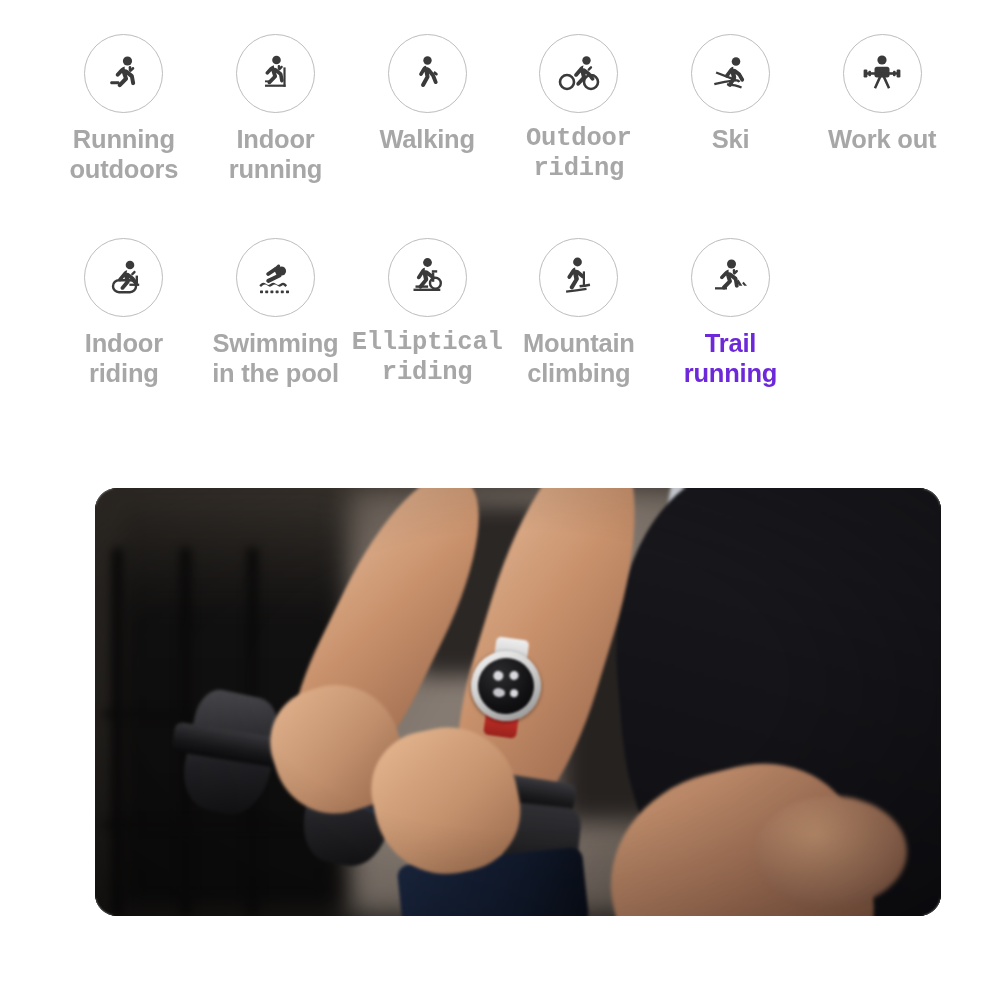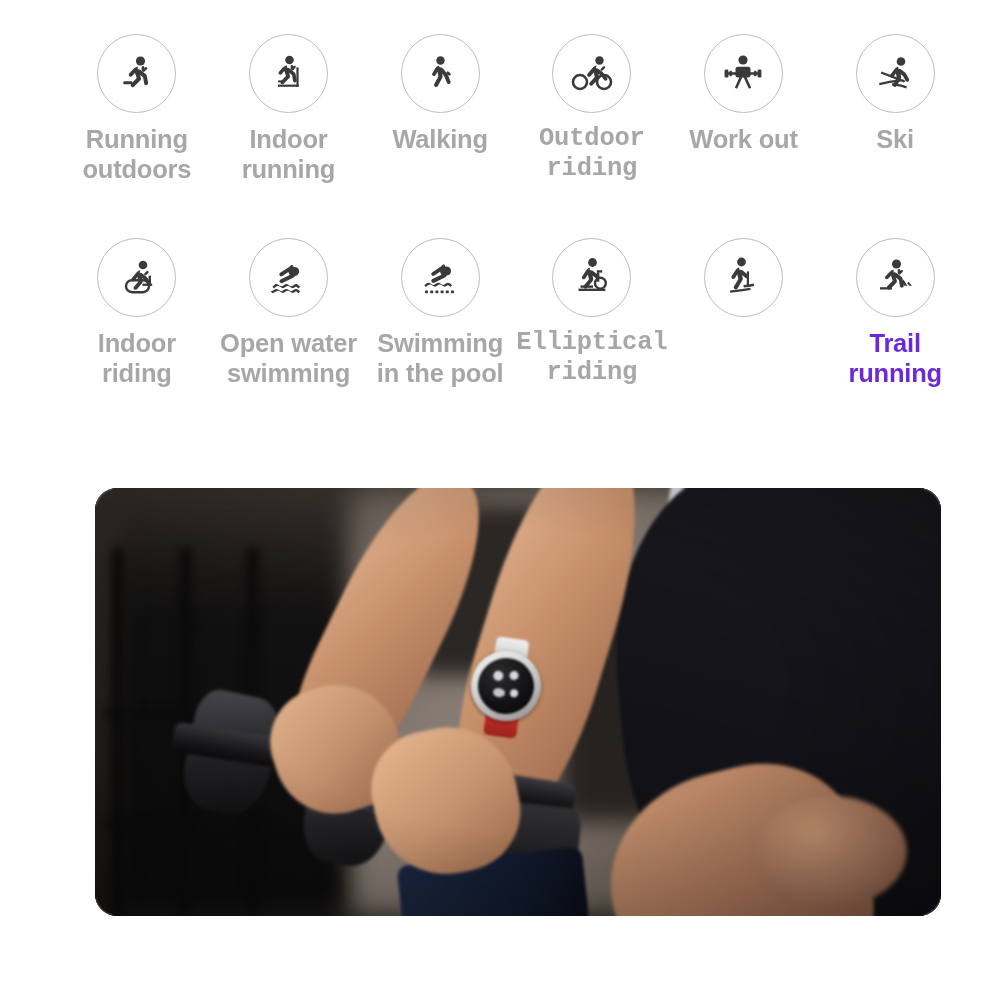--- a/index.html
+++ b/index.html
@@ -14,21 +14,21 @@
   #page {
     position: relative;
     width: 1000px;
     height: 1000px;
     background: #ffffff;
   }
 
   
   .modes-grid {
     position: absolute;
-    left: 61px;
+    left: 48px;
     top: 34px;
     width: 910px;
     display: grid;
     grid-template-columns: repeat(6, 1fr);
     row-gap: 54px;
     column-gap: 0px;
   }
 
   .mode-cell {
     display: flex;
@@ -413,86 +413,71 @@
             <path d="M29.5 15.6c-1.4.2-2.7.9-3.6 2l-5.3 6.1c-.7.8-.6 2 .2 2.7.8.7 2 .6 2.7-.2l3.2-3.7 1.1 4.6-5 5.4c-.7.8-.7 2 .1 2.7.8.7 2 .7 2.7-.1l6-6.4c.5-.6.7-1.4.5-2.1l-.7-2.9 2.4 1.9 3.3 4.3c.6.8 1.8 1 2.6.4.8-.6 1-1.8.4-2.6l-3.7-4.8c-.2-.2-.4-.4-.6-.6l-3.6-2.9c-1-.8-2.1-1.2-3.3-1.1z"></path>
             <path d="M37.8 16.6c-.5-.5-1.2-.5-1.7 0l-2.2 2.1c-.5.5-.5 1.2 0 1.7.5.5 1.2.5 1.7 0l2.2-2.1c.5-.5.5-1.2 0-1.7z"></path>
             <path d="M19 30.2h14.5v2H19z" opacity=".0"></path>
           </g>
         </svg>
       </div>
       <div class="mode-label">Outdoor
 riding</div>
     </div>
 
+    <div class="mode-cell c5">
+      <div class="mode-circle">
+        <svg width="50" height="46" viewBox="0 0 50 46" aria-hidden="true">
+          <g fill="#3a3a3a">
+            <circle cx="31" cy="10.5" r="4.3"></circle>
+            <path d="M28.3 15.7c-1.5.2-2.8 1-3.7 2.2l-4.3 5.8c-.6.8-.4 2 .4 2.6.8.6 2 .4 2.6-.4l2.6-3.5.9 4.4-3.6 6.1c-.6 1-.3 2.2.7 2.7 1 .6 2.2.3 2.7-.7l4.3-7.2c.3-.5.4-1.2.3-1.8l-.6-2.8 2.4 2 2.6 4.6c.5.9 1.7 1.2 2.6.7.9-.5 1.2-1.7.7-2.6l-3-5.3c-.2-.3-.4-.5-.6-.7l-3.5-2.9c-1-.8-2.2-1.3-3.5-1.2z"></path>
+            <path d="M11.5 20.4l16.6 6.3-.8 2.2-16.6-6.3z"></path>
+            <path d="M9 31.9c6.9-1.6 13.9-2.8 21-3.7l.3 2.3c-7 .9-13.9 2.1-20.7 3.7z"></path>
+            <path d="M29.8 28.1c2.6-.1 4.6.7 5.6 2.3l-2 1.2c-.6-.9-1.8-1.3-3.5-1.2z"></path>
+            <path d="M22 32.3c6 .4 11 1.5 15 3.2l-.9 2.1c-3.7-1.6-8.4-2.6-14.2-3z"></path>
+          </g>
+        </svg>
+      </div>
+      <div class="mode-label">Ski</div>
+    </div>
+
     <div class="mode-cell c6">
       <div class="mode-circle">
         <svg width="50" height="48" viewBox="0 0 50 48" aria-hidden="true">
           <g fill="#3a3a3a">
             <circle cx="25" cy="10" r="4.6"></circle>
             <path d="M19.8 16.8h10.4c1.3 0 2.3 1 2.3 2.3v6.2c0 1.3-1 2.3-2.3 2.3H19.8c-1.3 0-2.3-1-2.3-2.3v-6.2c0-1.3 1-2.3 2.3-2.3z"></path>
             <path d="M21.8 26.6l-5 11.2 2.3 1 5.6-12.2zM28.2 26.6l5 11.2-2.3 1-5.6-12.2z"></path>
             <path d="M9.5 22.2h31v2.6h-31z"></path>
             <rect x="6.6" y="19.5" width="3.8" height="8" rx="1.2"></rect>
             <rect x="39.6" y="19.5" width="3.8" height="8" rx="1.2"></rect>
             <rect x="11.4" y="20.8" width="2.6" height="5.4" rx=".9"></rect>
             <rect x="36" y="20.8" width="2.6" height="5.4" rx=".9"></rect>
           </g>
         </svg>
       </div>
       <div class="mode-label">Work out</div>
     </div>
 
-    <div class="mode-cell c5">
-      <div class="mode-circle">
-        <svg width="50" height="46" viewBox="0 0 50 46" aria-hidden="true">
-          <g fill="#3a3a3a">
-            <circle cx="31" cy="10.5" r="4.3"></circle>
-            <path d="M28.3 15.7c-1.5.2-2.8 1-3.7 2.2l-4.3 5.8c-.6.8-.4 2 .4 2.6.8.6 2 .4 2.6-.4l2.6-3.5.9 4.4-3.6 6.1c-.6 1-.3 2.2.7 2.7 1 .6 2.2.3 2.7-.7l4.3-7.2c.3-.5.4-1.2.3-1.8l-.6-2.8 2.4 2 2.6 4.6c.5.9 1.7 1.2 2.6.7.9-.5 1.2-1.7.7-2.6l-3-5.3c-.2-.3-.4-.5-.6-.7l-3.5-2.9c-1-.8-2.2-1.3-3.5-1.2z"></path>
-            <path d="M11.5 20.4l16.6 6.3-.8 2.2-16.6-6.3z"></path>
-            <path d="M9 31.9c6.9-1.6 13.9-2.8 21-3.7l.3 2.3c-7 .9-13.9 2.1-20.7 3.7z"></path>
-            <path d="M29.8 28.1c2.6-.1 4.6.7 5.6 2.3l-2 1.2c-.6-.9-1.8-1.3-3.5-1.2z"></path>
-            <path d="M22 32.3c6 .4 11 1.5 15 3.2l-.9 2.1c-3.7-1.6-8.4-2.6-14.2-3z"></path>
-          </g>
-        </svg>
-      </div>
-      <div class="mode-label">Ski</div>
-    </div>
-
     <div class="mode-cell c1">
       <div class="mode-circle">
         <svg width="50" height="48" viewBox="0 0 50 48" aria-hidden="true">
           <g fill="#3a3a3a">
             <circle cx="31" cy="11" r="4.3"></circle>
             <path d="M28.2 16.2c-1.5.2-2.8 1-3.7 2.2l-5 6c-.6.8-.5 2 .3 2.6.8.6 2 .5 2.6-.3l3-3.6 1 4.5-4.4 5.1c-.7.8-.6 2 .2 2.7.8.7 2 .6 2.7-.2l5.3-6.1c.5-.6.7-1.4.5-2.1l-.7-2.9 2.4 1.9 3 4c.6.8 1.8 1 2.6.4.8-.6 1-1.8.4-2.6l-3.4-4.5c-.2-.2-.4-.4-.6-.6l-3.5-2.8c-.9-.8-2.1-1.2-3.3-1.1z"></path>
             <path d="M36.3 17.2c-.5-.5-1.2-.5-1.7 0l-2.1 2.1c-.5.5-.5 1.2 0 1.7.5.5 1.2.5 1.7 0l2.1-2.1c.5-.5.5-1.2 0-1.7z"></path>
             <path d="M36.6 21.6h2.4v9.6h-2.4z"></path>
             <path d="M30.4 29.6h9.8v2.3h-9.8z"></path>
           </g>
           <path d="M14 32.2c0-3.3 2.7-6 6-6h11c3.3 0 6 2.7 6 6s-2.7 6-6 6H20c-3.3 0-6-2.7-6-6z" fill="none" stroke="#3a3a3a" stroke-width="2.4"></path>
         </svg>
       </div>
       <div class="mode-label">Indoor
 riding</div>
     </div>
 
-    <div class="mode-cell c2">
-      <div class="mode-circle">
-        <svg width="50" height="44" viewBox="0 0 50 44" aria-hidden="true">
-          <g fill="#3a3a3a">
-            <circle cx="31.5" cy="15.5" r="4.6"></circle>
-            <path d="M25.8 11.2l-8.6 5.6c-.9.6-1.1 1.8-.5 2.7.6.9 1.8 1.1 2.7.5l5.9-3.9 1.4 2.9-9.1 4.4c-1 .5-1.4 1.7-.9 2.7.5 1 1.7 1.4 2.7.9l11.3-5.4c1-.5 1.4-1.6 1-2.6l-2.4-5.1c-.6-1.3-2.1-1.9-3.5-1.3z"></path>
-            <path d="M27.8 9.4c.6-.6 1.6-.6 2.2 0 .6.6.6 1.6 0 2.2l-3.2 3.1c-.6.6-1.6.6-2.2 0-.6-.6-.6-1.6 0-2.2z"></path>
-            <path d="M11 29.2c1.6-1.5 3.3-1.5 4.9 0 1.6 1.5 3.3 1.5 4.9 0 1.6-1.5 3.3-1.5 4.9 0 1.6 1.5 3.3 1.5 4.9 0 1.6-1.5 3.3-1.5 4.9 0l1.6 1.5-1.7 1.8-1.6-1.5c-.5-.5-1.1-.5-1.6 0-1.6 1.5-3.3 1.5-4.9 0-1.6-1.5-3.3-1.5-4.9 0-1.6 1.5-3.3 1.5-4.9 0-1.6-1.5-3.3-1.5-4.9 0l-1.6 1.5L9.4 30.7z"></path>
-            <path d="M11 34c1.6-1.5 3.3-1.5 4.9 0 1.6 1.5 3.3 1.5 4.9 0 1.6-1.5 3.3-1.5 4.9 0 1.6 1.5 3.3 1.5 4.9 0 1.6-1.5 3.3-1.5 4.9 0l1.6 1.5-1.7 1.8-1.6-1.5c-.5-.5-1.1-.5-1.6 0-1.6 1.5-3.3 1.5-4.9 0-1.6-1.5-3.3-1.5-4.9 0-1.6 1.5-3.3 1.5-4.9 0-1.6-1.5-3.3-1.5-4.9 0L9.4 37.3 7.7 35.5z"></path>
-          </g>
-        </svg>
-      </div>
-      <div class="mode-label">Open water
-swimming</div>
-    </div>
 
     <div class="mode-cell c3">
       <div class="mode-circle">
         <svg width="50" height="44" viewBox="0 0 50 44" aria-hidden="true">
           <g fill="#3a3a3a">
             <circle cx="31.5" cy="15" r="4.6"></circle>
             <path d="M25.5 10.8l-8.4 5.6c-.9.6-1.1 1.8-.5 2.7.6.9 1.8 1.1 2.7.5l5.7-3.8 1.4 2.9-9 4.4c-1 .5-1.4 1.7-.9 2.7.5 1 1.7 1.4 2.7.9l11.2-5.4c1-.5 1.4-1.6 1-2.6L28.9 13c-.5-1.4-2-2-3.4-1.3z"></path>
             <path d="M27.5 9c.6-.6 1.6-.6 2.2 0 .6.6.6 1.6 0 2.2l-3.2 3.1c-.6.6-1.6.6-2.2 0-.6-.6-.6-1.6 0-2.2z"></path>
             <path d="M11 27.8c1.6-1.5 3.3-1.5 4.9 0 1.6 1.5 3.3 1.5 4.9 0 1.6-1.5 3.3-1.5 4.9 0 1.6 1.5 3.3 1.5 4.9 0 1.6-1.5 3.3-1.5 4.9 0l1.6 1.5-1.7 1.8-1.6-1.5c-.5-.5-1.1-.5-1.6 0-1.6 1.5-3.3 1.5-4.9 0-1.6-1.5-3.3-1.5-4.9 0-1.6 1.5-3.3 1.5-4.9 0-1.6-1.5-3.3-1.5-4.9 0l-1.6 1.5-1.7-1.8z"></path>
             <rect x="10" y="34.4" width="3" height="2.8" rx=".6"></rect>
@@ -531,20 +516,22 @@
         <svg width="50" height="50" viewBox="0 0 50 50" aria-hidden="true">
           <g fill="#3a3a3a">
             <circle cx="23.5" cy="9" r="4.4"></circle>
             <path d="M21.2 14.4c-1.4.3-2.6 1.1-3.4 2.3l-4.1 6.4c-.6.9-.3 2 .6 2.6.9.6 2 .3 2.6-.6l2.4-3.8 1 4.9-4.3 7.1c-.6 1-.3 2.2.7 2.8 1 .6 2.2.3 2.8-.7l5-8.3c.4-.6.5-1.3.3-1.9l-.7-3.1 3.6 3c.8.7 2.1.6 2.8-.3.7-.9.6-2.1-.3-2.8l-4.9-4.1c-1.1-1-2.6-1.4-4.1-1.5z"></path>
             <path d="M28.8 18.4h2.2v15.2h-2.2z"></path>
             <path d="M12 37.4c6.8-.6 13.6-1.5 20.3-2.7l.4 2.4c-6.8 1.2-13.6 2.1-20.5 2.7z"></path>
             <path d="M25.4 32.1c3.5-.4 6.9-.9 10.3-1.6l.5 2.4c-3.4.7-6.9 1.3-10.4 1.6z"></path>
           </g>
         </svg>
       </div>
+      <div class="mode-label">Mountain
+climbing</div>
     </div>
 
     <div class="mode-cell c6">
       <div class="mode-circle">
         <svg width="50" height="48" viewBox="0 0 50 48" aria-hidden="true">
           <g fill="#3a3a3a">
             <circle cx="26.5" cy="10" r="4.5"></circle>
             <path d="M23.6 15.4c-1.6.4-3 1.3-4.1 2.5l-4 4.3c-.7.8-.6 2 .2 2.6.8.7 2 .6 2.6-.2l2.8-3 1.6 5.1-5.2 5.4c-.8.8-.8 2 0 2.8.8.8 2 .8 2.8 0l6-6.2c.6-.6.8-1.5.5-2.2l-1-3 3.1 2.5 1 6c.2 1 1.2 1.8 2.2 1.6 1-.2 1.8-1.2 1.6-2.2l-1.2-6.9c-.1-.5-.4-1-.8-1.4l-4.9-3.9c-.9-.8-2-1.1-3.2-1z"></path>
             <path d="M32.6 16.3c-.5-.5-1.2-.5-1.7 0l-2.3 2.3c-.5.5-.5 1.2 0 1.7.5.5 1.2.5 1.7 0l2.3-2.3c.5-.5.5-1.2 0-1.7z"></path>
             <path d="M29 20c-.6 0-1.2-.5-1.2-1.2v-2.5c0-.6.5-1.2 1.2-1.2.6 0 1.2.5 1.2 1.2v2.5c0 .7-.6 1.2-1.2 1.2z"></path>

